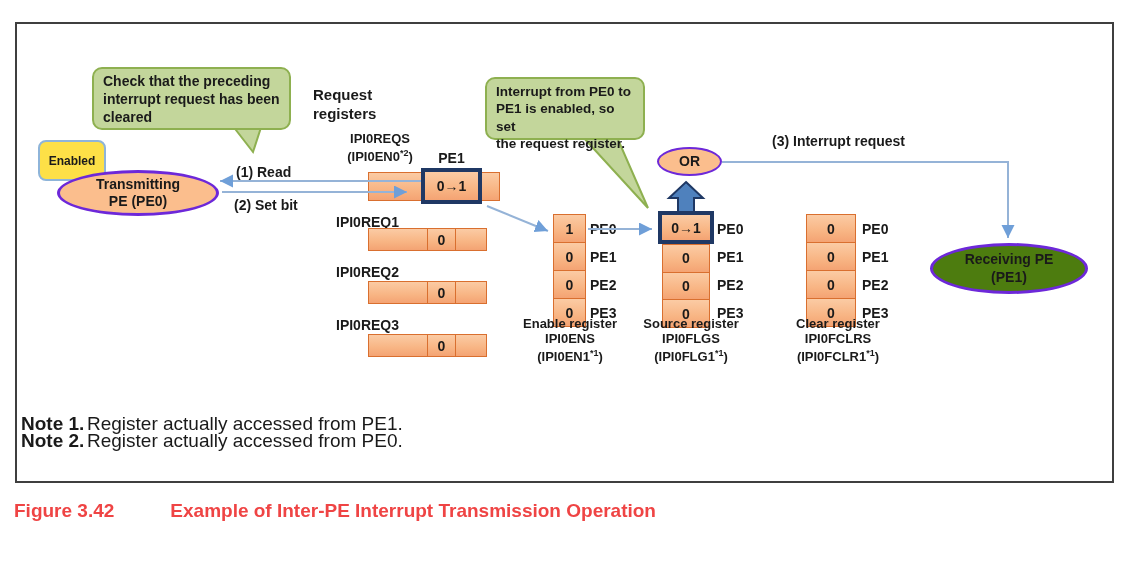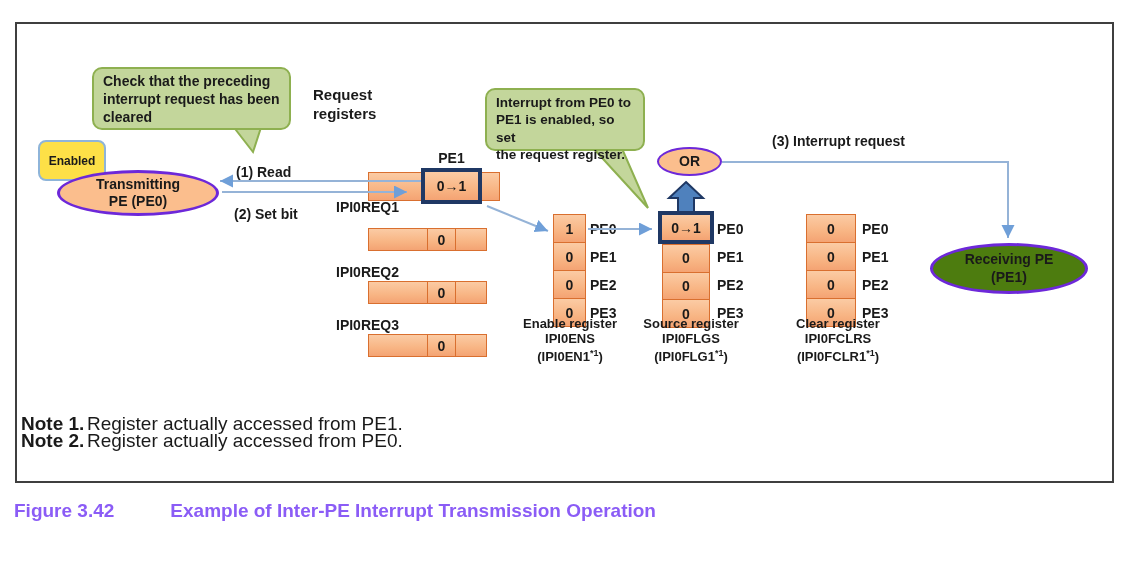--- a/index.html
+++ b/index.html
@@ -31,54 +31,55 @@
   .hbar{position:absolute;display:flex;border:1.5px solid #D96F2F;box-sizing:border-box;}
   .hbar .hcell{display:flex;align-items:center;justify-content:center;font-weight:bold;
                font-size:14px;border-left:1.5px solid #D96F2F;box-sizing:border-box;}
   .hbar .hcell:first-child{border-left:none;}
   .navybox{position:absolute;border:4px solid #1F3864;display:flex;align-items:center;
            justify-content:center;font-weight:bold;font-size:14px;box-sizing:border-box;}
 
   sup{font-size:9px;}
   .note{position:absolute;font-size:19px;color:#1a1a1a;}
   .note b{font-weight:bold;}
-  .figcap{position:absolute;top:500px;left:14px;font-size:19px;font-weight:bold;color:#8b5cf6;}
+  .figcap{position:absolute;top:500px;left:14px;font-size:19px;font-weight:bold;color:#ef4444;}
   .figcap .cap-title{margin-left:56px;}
 </style>
 </head>
 <body>
 
 <div class="page">
 
   <div class="frame"></div>
 
   <svg class="layer">
     <polygon points="222,112 266,112 253,152" fill="#C3D69B" stroke="#8EB050" stroke-width="2"></polygon>
     <polygon points="560,112 606,112 648,208" fill="#C3D69B" stroke="#8EB050" stroke-width="2"></polygon>
     <polygon points="686,182 703,198 694,198 694,218 678,218 678,198 669,198" fill="#4F81BD" stroke="#1F3864" stroke-width="2"></polygon>
   </svg>
 
   <div class="callout" style="left:92px;top:67px;width:199px;height:63px;">Check that the preceding
 interrupt request has been
 cleared</div>
-  <div class="callout" style="left:485px;top:88px;width:160px;height:63px;font-size:13.5px;">Interrupt from PE0 to
+  <div class="callout" style="left:485px;top:77px;width:160px;height:63px;font-size:13.5px;">Interrupt from PE0 to
 PE1 is enabled, so set
 the request register.</div>
 
   <div class="bluebox">Enabled</div>
   <div class="ellipse" style="left:57px;top:170px;width:162px;height:46px;">Transmitting
 PE (PE0)</div>
 
   <div class="lbl heading" style="left:313px;top:85px;">Request
 registers</div>
+  <div class="lbl small center" style="left:330px;top:131px;width:100px;"><span>IPI0REQS</span><br><span>(IPI0EN0</span><sup>*2</sup><span>)</span></div>
   <div class="lbl center" style="left:421px;top:150px;width:61px;">PE1</div>
   <div class="hbar cellgrad" style="left:368px;top:172px;width:132px;height:29px;"></div>
   <div class="navybox cellgrad" style="left:421px;top:168px;width:61px;height:36px;">0→1</div>
 
-  <div class="lbl" style="left:336px;top:199px;">IPI0REQ1</div>
+  <div class="lbl" style="left:336px;top:214px;">IPI0REQ1</div>
   <div class="hbar" style="left:368px;top:228px;width:119px;height:23px;">
     <div class="hcell cellgrad" style="width:58px;"></div>
     <div class="hcell cellgrad" style="width:28px;">0</div>
     <div class="hcell cellgrad" style="flex:1;"></div>
   </div>
   <div class="lbl" style="left:336px;top:264px;">IPI0REQ2</div>
   <div class="hbar" style="left:368px;top:281px;width:119px;height:23px;">
     <div class="hcell cellgrad" style="width:58px;"></div>
     <div class="hcell cellgrad" style="width:28px;">0</div>
     <div class="hcell cellgrad" style="flex:1;"></div>
@@ -124,21 +125,21 @@
   <div class="lbl" style="left:862px;top:249px;">PE1</div>
   <div class="lbl" style="left:862px;top:277px;">PE2</div>
   <div class="lbl" style="left:862px;top:305px;">PE3</div>
   <div class="lbl small center" style="left:768px;top:316px;width:140px;"><span>Clear register</span><br><span>IPI0FCLRS</span><br><span>(IPI0FCLR1</span><sup>*1</sup><span>)</span></div>
 
   <div class="ellipse" style="left:657px;top:147px;width:65px;height:29px;border-width:2.5px;">OR</div>
   <div class="ellipse" style="left:930px;top:243px;width:158px;height:51px;background:#4d7c0f;">Receiving PE
 (PE1)</div>
 
   <div class="lbl" style="left:236px;top:164px;">(1) Read</div>
-  <div class="lbl" style="left:234px;top:206px;">(2) Set bit</div>
+  <div class="lbl" style="left:234px;top:197px;">(2) Set bit</div>
   <div class="lbl" style="left:772px;top:133px;">(3) Interrupt request</div>
 
   <svg class="layer">
     <defs>
       <marker id="ah" markerWidth="14" markerHeight="14" refX="13" refY="6.5" orient="auto" markerUnits="userSpaceOnUse">
         <path d="M0,0 L13,6.5 L0,13 Z" fill="#6F9FD8"></path>
       </marker>
     </defs>
     <line x1="421" y1="181" x2="220" y2="181" stroke="#95B3D7" stroke-width="2" marker-end="url(#ah)"></line>
     <line x1="222" y1="192" x2="407" y2="192" stroke="#95B3D7" stroke-width="2" marker-end="url(#ah)"></line>

